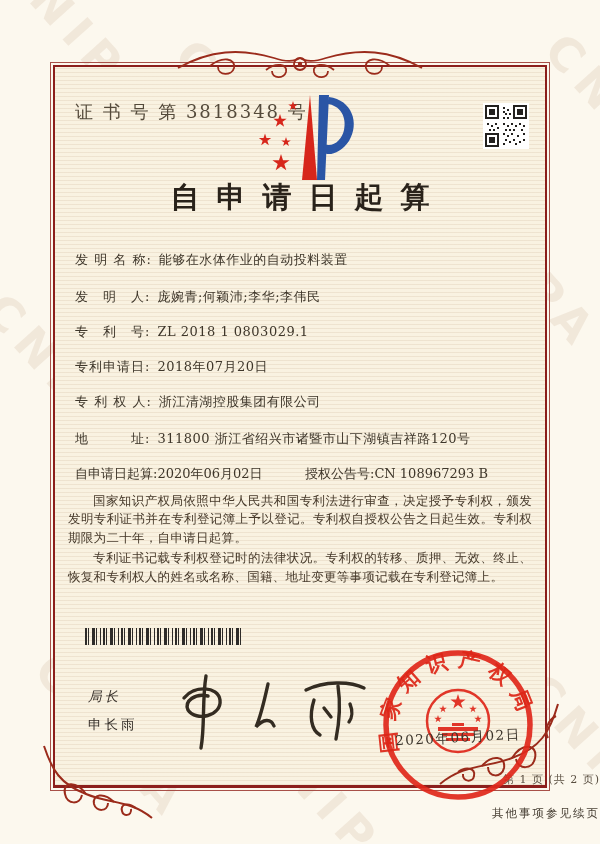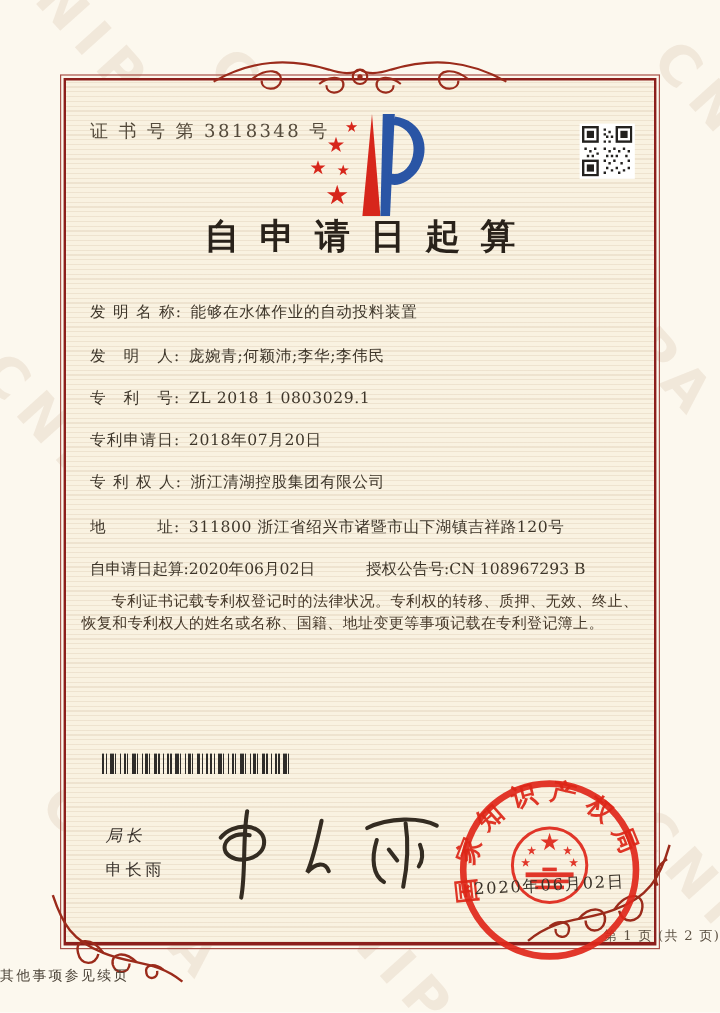--- a/index.html
+++ b/index.html
@@ -19,21 +19,21 @@
     position:absolute;left:50px;top:62px;width:498px;height:727px;
     border:1px solid #a85048;z-index:2;
   }
   .frame-inner{
     position:absolute;left:2px;top:2px;right:2px;bottom:2px;
     border:2px solid #8c1f1c;border-bottom-width:3px;
     background:
       repeating-linear-gradient(0deg, rgba(176,141,105,0.15) 0px, rgba(176,141,105,0.15) 1px, transparent 1px, transparent 4px),
       #f9f2e1;
   }
-  .cert-no{position:absolute;left:75px;top:100px;font-size:15px;letter-spacing:2px;color:#544a3b;z-index:5;}
+  .cert-no{position:absolute;left:75px;top:100px;font-size:18px;letter-spacing:2px;color:#544a3b;z-index:5;}
   .logo{position:absolute;left:253px;top:90px;z-index:5;}
   .qr{position:absolute;left:483px;top:103px;width:46px;height:46px;background:#fff;padding:2px;z-index:5;box-sizing:border-box;}
   .title{
     position:absolute;left:0;right:0;top:178px;text-align:center;
     font-size:29px;font-weight:700;letter-spacing:17px;text-indent:17px;
     color:#29221a;z-index:5;
   }
   .row{position:absolute;left:75px;font-size:13px;z-index:5;white-space:nowrap;color:#3e362a;}
   .row .lbl{letter-spacing:1px;}
   .row .val{margin-left:7px;letter-spacing:0.5px;}
@@ -52,21 +52,21 @@
       #2e2c2a 7px 10px, transparent 10px 11px,
       #2e2c2a 11px 12px, transparent 12px 15px,
       #2e2c2a 15px 16px, transparent 16px 18px);
   }
   .signer{position:absolute;left:88px;z-index:5;font-size:13.5px;letter-spacing:3px;color:#37permanent302a;color:#37302a;}
   .signer-title{top:688px;font-style:italic;}
   .signer-name{top:716px;}
   .signature{position:absolute;left:168px;top:660px;z-index:6;}
   .seal{position:absolute;left:372px;top:639px;z-index:7;}
   .page-info{position:absolute;left:0;right:0;top:772px;text-align:right;font-size:11px;color:#5a4f41;z-index:5;letter-spacing:1px;}
-  .footer-note{position:absolute;left:0;right:0;top:806px;text-align:left;font-size:11.5px;color:#4a4237;z-index:5;letter-spacing:2px;}
+  .footer-note{position:absolute;left:0;right:0;top:806px;text-align:right;font-size:11.5px;color:#4a4237;z-index:5;letter-spacing:2px;}
   .orn{position:absolute;z-index:4;pointer-events:none;}
   .orn-top{left:170px;top:44px;}
   .orn-bl{left:36px;top:742px;}
   .orn-br{left:436px;top:700px;}
 </style>
 </head>
 <body>
 
 <div class="page">
 
@@ -184,20 +184,21 @@
   </div>
 
   <div class="grant-left">
     <span class="lbl">自申请日起算:</span><span class="val">2020年06月02日</span>
   </div>
   <div class="grant-right">
     <span class="lbl">授权公告号:</span><span class="val">CN 108967293 B</span>
   </div>
 
   <div class="paras">
+    <p>国家知识产权局依照中华人民共和国专利法进行审查，决定授予专利权，颁发发明专利证书并在专利登记簿上予以登记。专利权自授权公告之日起生效。专利权期限为二十年，自申请日起算。</p>
     <p>专利证书记载专利权登记时的法律状况。专利权的转移、质押、无效、终止、恢复和专利权人的姓名或名称、国籍、地址变更等事项记载在专利登记簿上。</p>
   </div>
 
   <div class="barcode"></div>
 
   <div class="signer signer-title">局长</div>
   <div class="signer signer-name">申长雨</div>
 
   <svg class="signature" width="210" height="100" viewBox="0 0 210 100">
     <g stroke="#241c12" fill="none" stroke-width="3.4" stroke-linecap="round" opacity="0.92">

